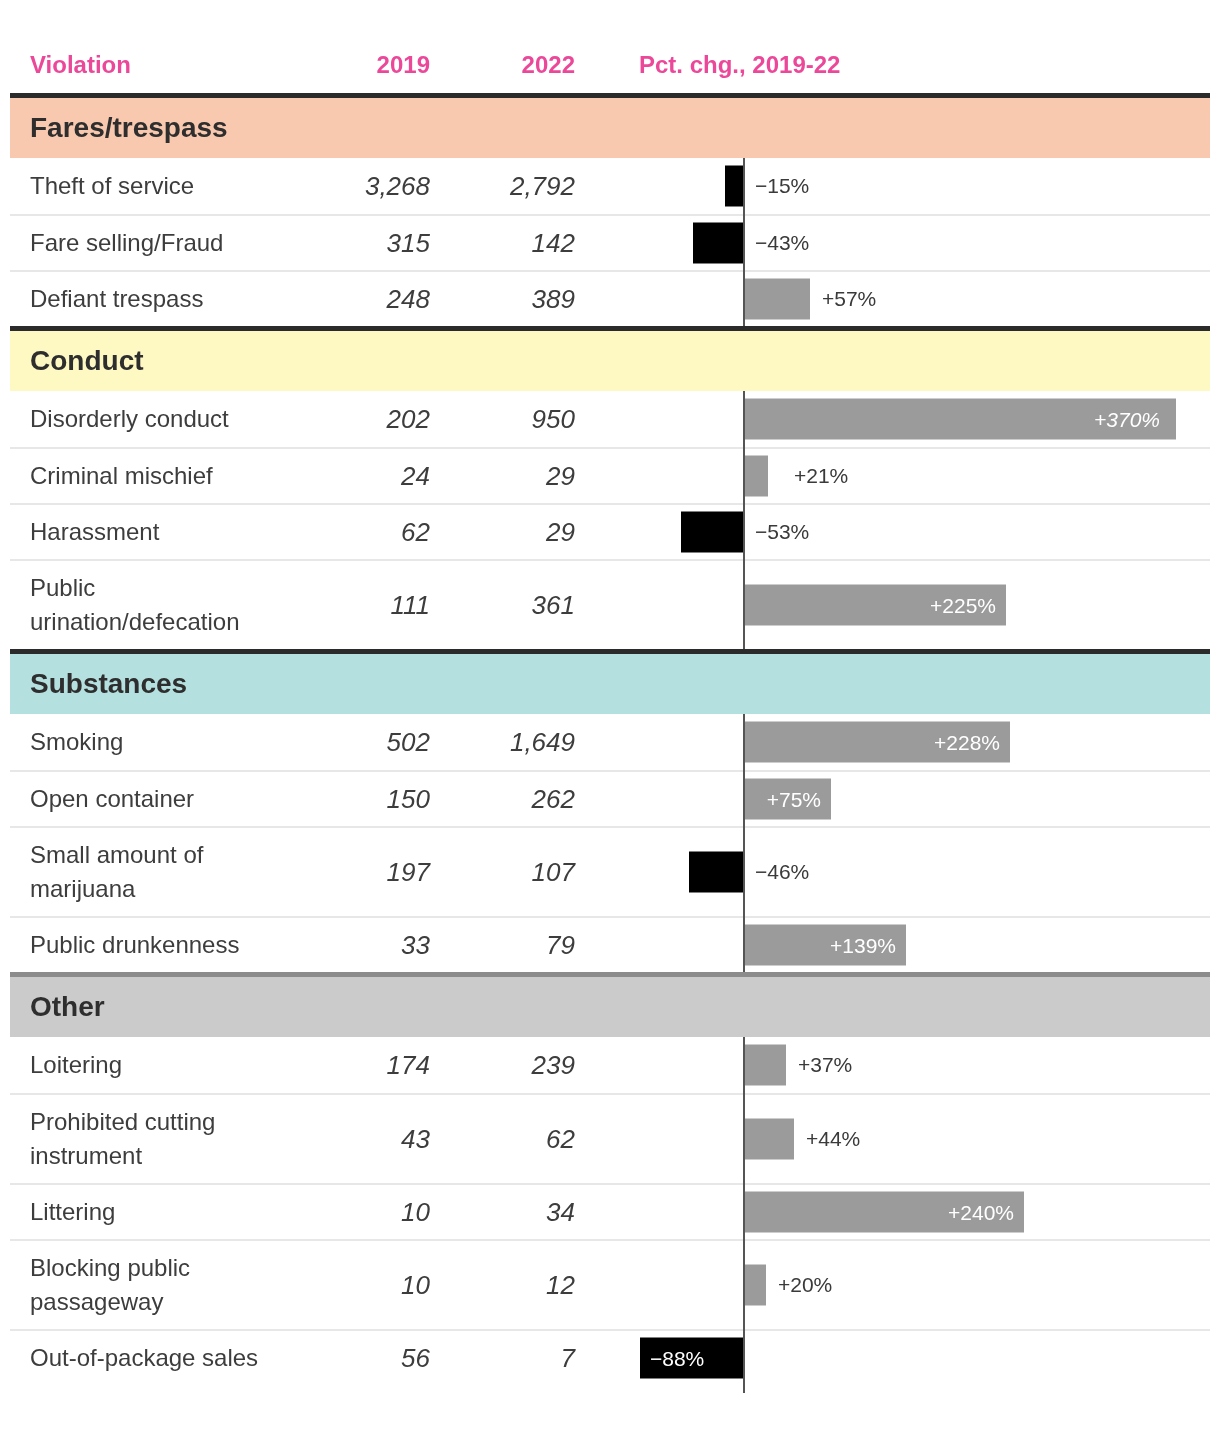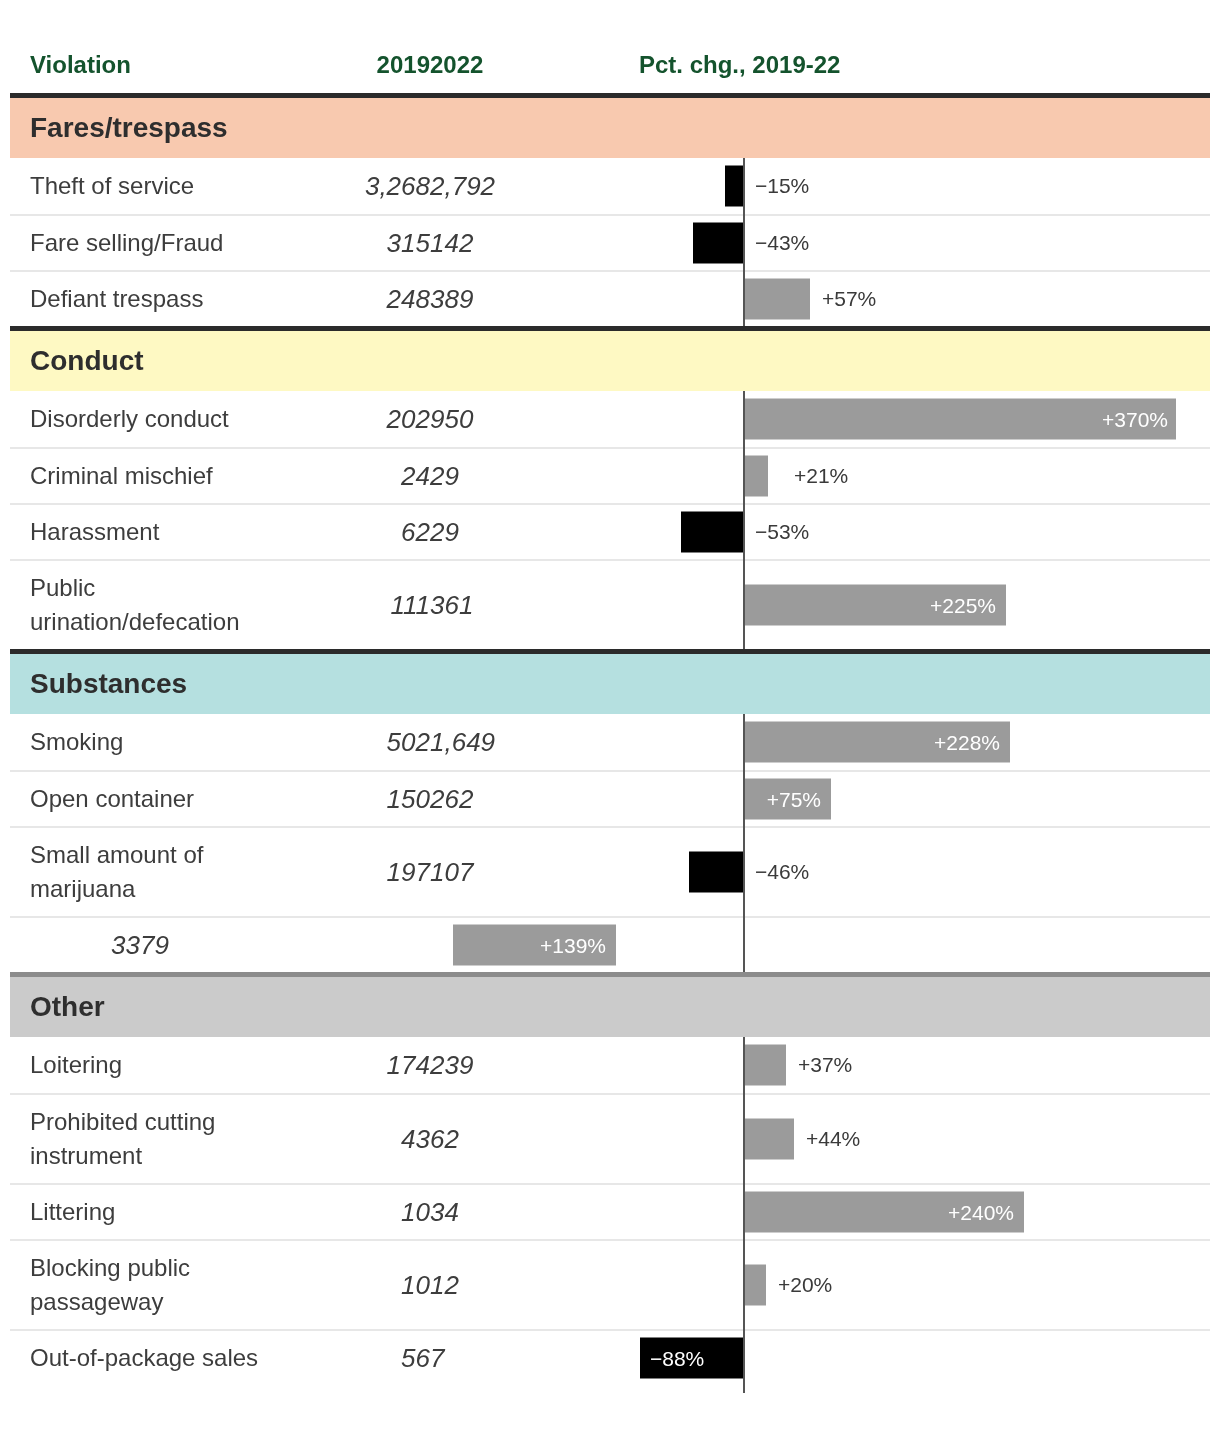--- a/index.html
+++ b/index.html
@@ -10,27 +10,27 @@
     -webkit-font-smoothing:antialiased;
   }
   .wrap { margin:0 10px; }
 
   
   .header-row {
     display:flex; align-items:flex-end;
     height:98px; box-sizing:border-box;
     padding-bottom:14px;
     border-bottom:5px solid #2b2b2b;
-    font-weight:bold; font-size:24px; color:#14532d;
+    font-weight:bold; font-size:24px; color:#ec4899;
   }
 
   
   .c-label { width:290px; padding-left:20px; box-sizing:border-box; }
   .c-2019  { width:130px; text-align:right; }
-  .c-2022  { width:145px; }
+  .c-2022  { width:145px; text-align:right; }
   .c-bar   { flex:1; position:relative; align-self:stretch; }
   .header-row .c-bar { align-self:flex-end; padding-left:64px; }
 
   
   .band {
     height:60px; display:flex; align-items:center;
     padding-left:20px; box-sizing:border-box;
     font-size:28px; font-weight:bold; color:#2e2e2e;
   }
   .section { border-top:5px solid #2b2b2b; }
@@ -117,21 +117,21 @@
           <span>Conduct</span>
         </div>
         <div class="rows">
           <div class="axis-line"></div>
           <div class="row">
             <div class="c-label">Disorderly conduct</div>
             <div class="c-2019 num">202</div>
             <div class="c-2022 num">950</div>
             <div class="c-bar">
               <div class="bar" style="width: 433px; background: rgb(155, 155, 155); left: 168px;">
-                <span class="pct-inside" style="right: 8px;">+370%</span>
+                <span class="pct-inside" style="right: 16px; font-style: italic;">+370%</span>
               </div>
             </div>
           </div>
           <div class="row">
             <div class="c-label">Criminal mischief</div>
             <div class="c-2019 num">24</div>
             <div class="c-2022 num">29</div>
             <div class="c-bar">
               <div class="bar" style="width: 25px; background: rgb(155, 155, 155); left: 168px;"></div>
               <span class="pct-outside" style="left: 219px;">+21%</span>
@@ -187,20 +187,21 @@
           <div class="row">
             <div class="c-label">Small amount of marijuana</div>
             <div class="c-2019 num">197</div>
             <div class="c-2022 num">107</div>
             <div class="c-bar">
               <div class="bar" style="width: 54px; background: rgb(0, 0, 0); left: 114px;"></div>
               <span class="pct-outside" style="left: 180px;">−46%</span>
             </div>
           </div>
           <div class="row">
+            <div class="c-label">Public drunkenness</div>
             <div class="c-2019 num">33</div>
             <div class="c-2022 num">79</div>
             <div class="c-bar">
               <div class="bar" style="width: 163px; background: rgb(155, 155, 155); left: 168px;">
                 <span class="pct-inside" style="right: 10px;">+139%</span>
               </div>
             </div>
           </div>
         </div>
       </div>

